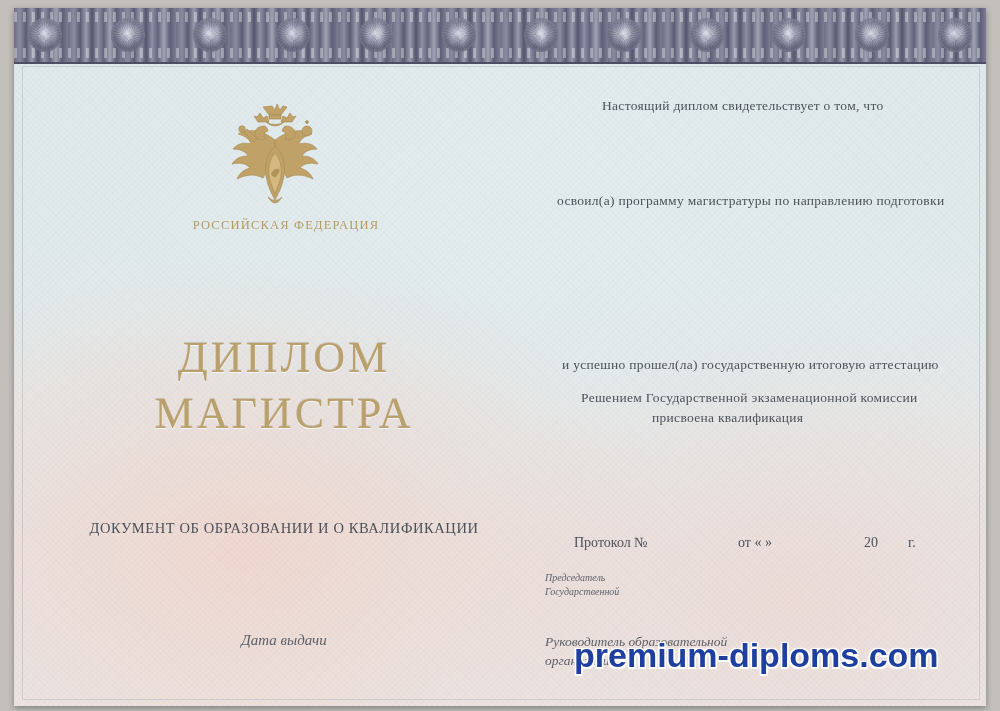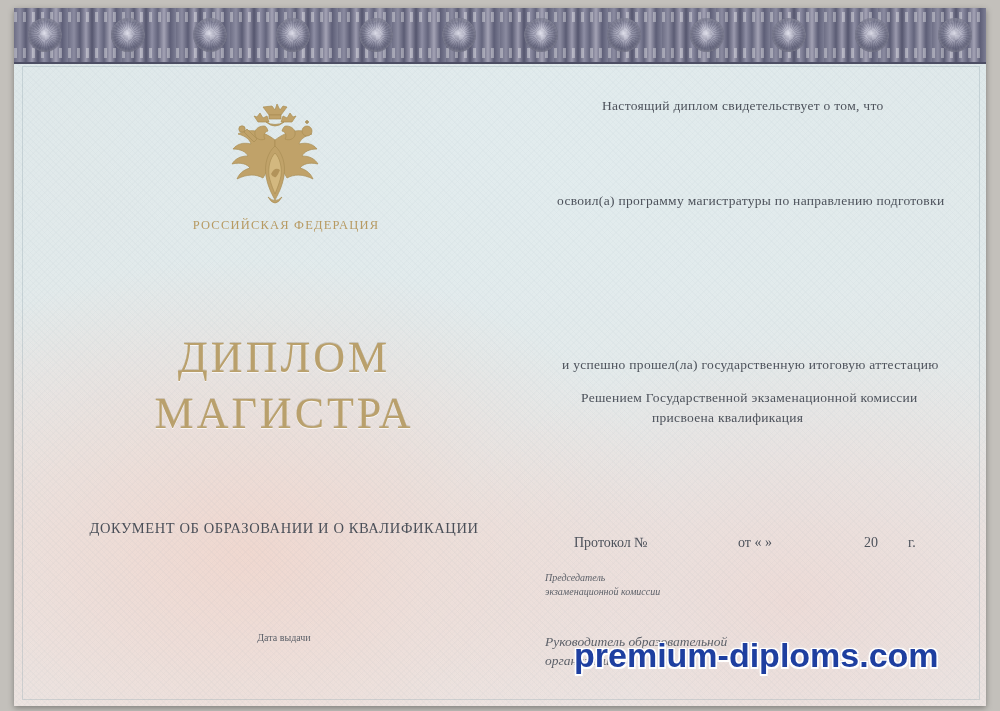--- a/index.html
+++ b/index.html
@@ -161,21 +161,22 @@
     font-size: 13.5px;
     font-style: italic;
     color: #5d6169;
   }
   #issue-date {
     position: absolute;
     left: 110px;
     top: 624px;
     width: 320px;
     text-align: center;
-    font-size: 10px;
+    font-size: 15px;
+    font-style: italic;
     color: #5d6169;
   }
 
   
   .r-line {
     position: absolute;
     color: #4d525b;
     font-size: 13.5px;
     letter-spacing: 0.3px;
     white-space: nowrap;
@@ -332,21 +333,21 @@
 
     <div id="protocol">
       <span class="p-num">Протокол №</span>
       <span class="p-ot">от «        »</span>
       <span class="p-20">20</span>
       <span class="p-g">г.</span>
     </div>
 
     <div id="sign-chair">
       <div>Председатель</div>
-      <div>экзаменационной комиссии</div>
+      <div>Государственной</div>
     </div>
 
     <div id="sign-head">
       <div>Руководитель образовательной</div>
       <div>организации</div>
     </div>
 
     <div id="mp">М.П.</div>
 
     <div id="watermark">premium-diploms.com</div>

